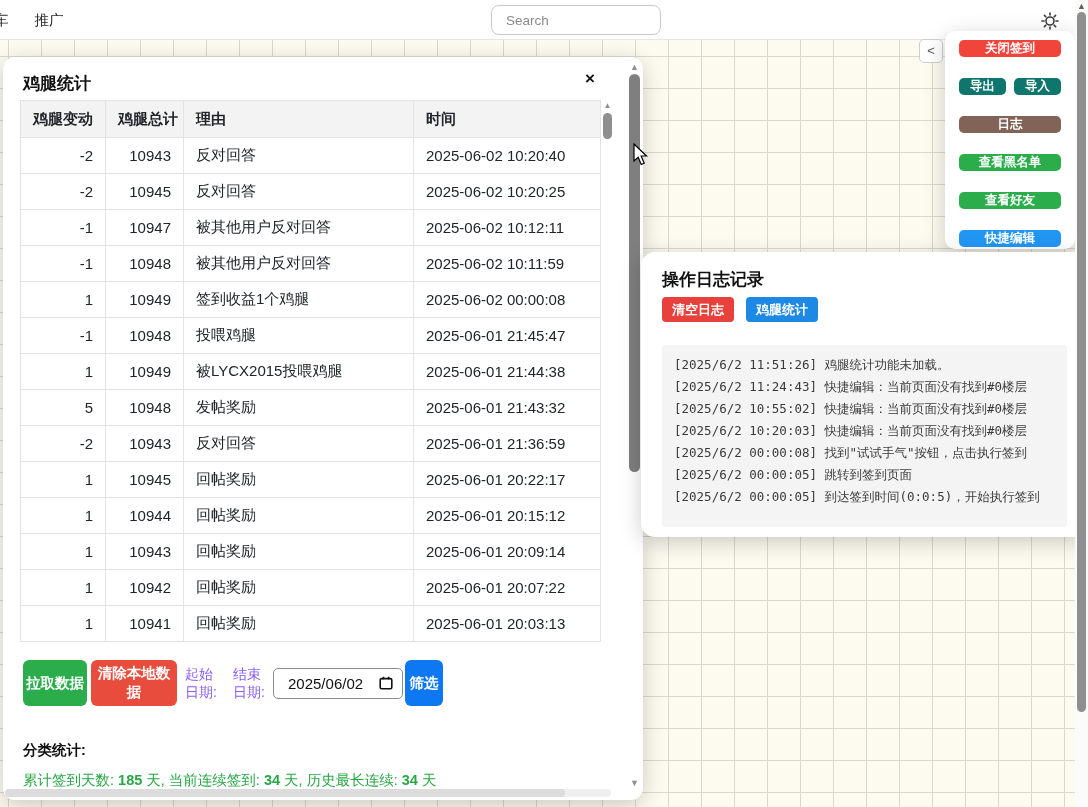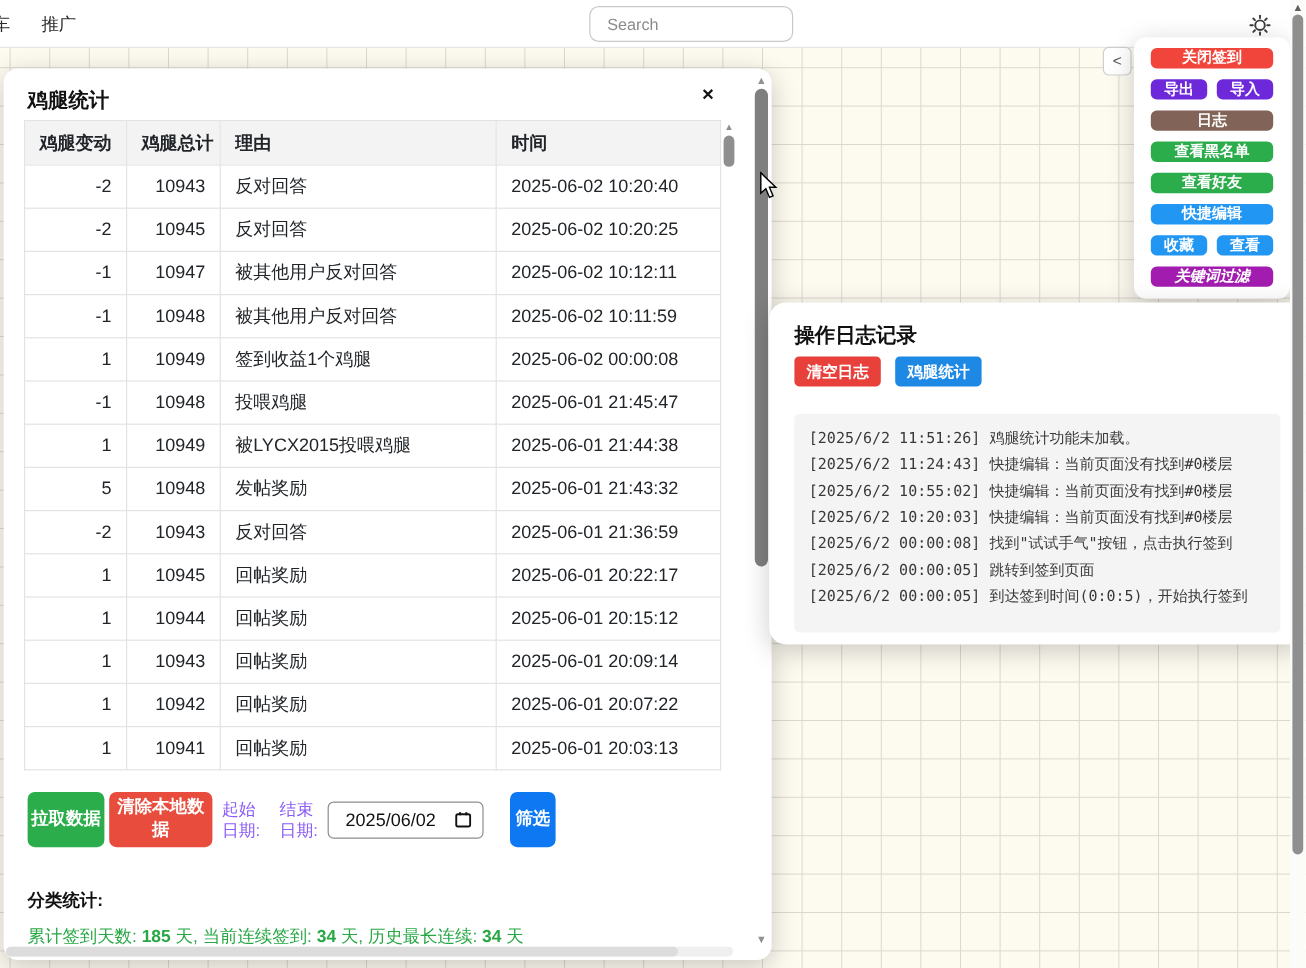--- a/index.html
+++ b/index.html
@@ -60,21 +60,21 @@
     display:flex; align-items:center; }
   .btn { color:#fff; font-weight:bold; border:none; border-radius:6px;
     cursor:pointer; font-family:"Liberation Sans",sans-serif; }
   .btn-pull { width:64px; height:46px; background:#2bad4c; font-size:14.5px; line-height:19px; }
   .btn-clear { width:86px; height:46px; background:#e74c3c; font-size:14.5px; line-height:19px; margin-left:4px; }
   .date-label { width:40px; font-size:14px; color:#8b5cf6; line-height:18px; margin-left:8px; }
   .date-input { width:130px; height:31px; border:1px solid #8d8d8d; border-radius:5px;
     background:#fff; display:flex; align-items:center; justify-content:space-between;
     padding:0 9px 0 14px; font-size:15px; color:#111; cursor:pointer; }
   .btn-filter { width:38px; height:46px; background:#0d78f2; font-size:14.5px;
-    line-height:19px; margin-left:22px; }
+    line-height:19px; margin-left:2px; }
 
   .summary-title { position:absolute; left:20px; top:684px; font-size:14.5px;
     font-weight:bold; color:#111; }
   .summary-line { position:absolute; left:20px; top:714px; font-size:14.5px;
     color:#28a745; }
   .summary-line b { font-weight:bold; }
 
   
   .panel-sb { position:absolute; left:624px; top:3px; width:15px; height:730px; }
   .panel-sb .arr-up, .panel-sb .arr-dn { position:absolute; left:0; width:15px;
@@ -83,27 +83,27 @@
   .panel-sb .thumb { position:absolute; left:2px; top:14px; width:11px; height:398px;
     background:#7f7f7f; border-radius:6px; }
   
   .panel-hsb { position:absolute; left:2px; top:732px; width:606px; height:8px;
     background:#efefef; border-radius:4px; }
   .panel-hsb .thumb { position:absolute; left:0; top:0; width:560px; height:8px;
     background:#dcdcdc; border-radius:4px; }
 
   
   .btn-stack { left:945px; top:31px; width:130px; height:218px; border-radius:10px;
-    padding:9px 14px; display:flex; flex-direction:column; gap:9px; z-index:4; }
+    padding:9px 14px; display:flex; flex-direction:column; gap:21px; z-index:4; }
   .stack-row { display:flex; justify-content:space-between; }
   .sbtn { height:17px; line-height:17px; color:#fff; font-size:12.5px; font-weight:bold;
     text-align:center; border:none; border-radius:5px; cursor:pointer; width:100%;
     font-family:"Liberation Sans",sans-serif; padding:0; }
   .sbtn.half { width:47px; }
-  .c-red{background:#f1443a;} .c-black{background:#6d28d9;} .c-brown{background:#826358;}
+  .c-red{background:#f1443a;} .c-black{background:#0f766e;} .c-brown{background:#826358;}
   .c-green{background:#2bad4c;} .c-green2{background:#a21caf;font-style:italic;} .c-blue{background:#2196f3;}
 
   .collapse-btn { position:absolute; left:919px; top:39px; width:24px; height:24px;
     background:#fff; border:1px solid #cfcfcf; border-radius:5px; color:#555;
     font-size:13px; text-align:center; line-height:22px; cursor:pointer; z-index:4; }
 
   
   .log-panel { left:641px; top:252px; width:447px; height:285px; z-index:4;
     border-radius:14px; }
   .log-title { position:absolute; left:21px; top:16px; font-size:17px;

